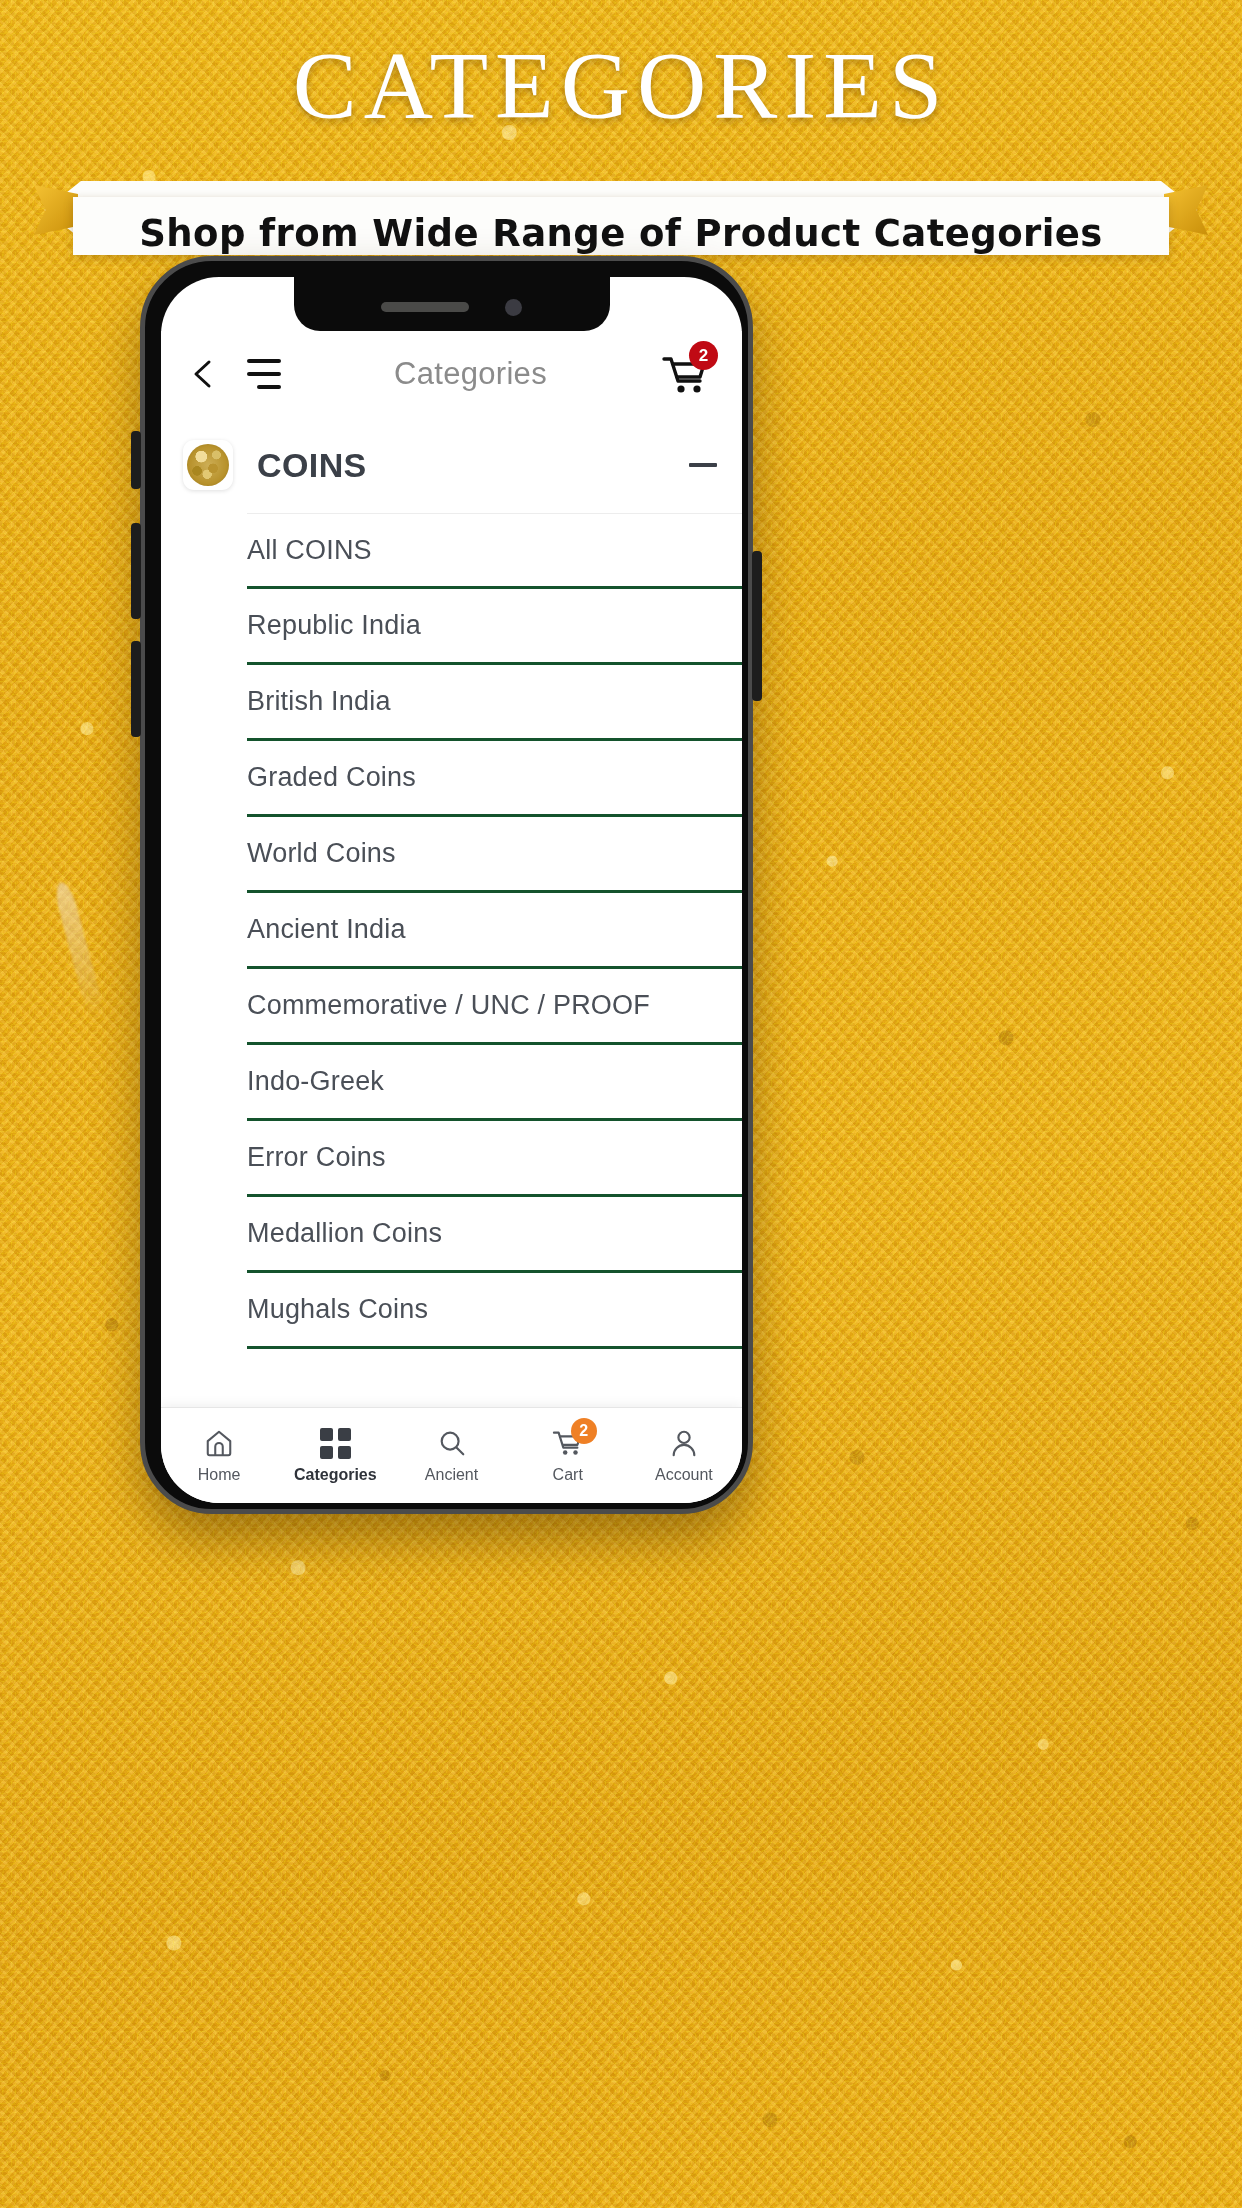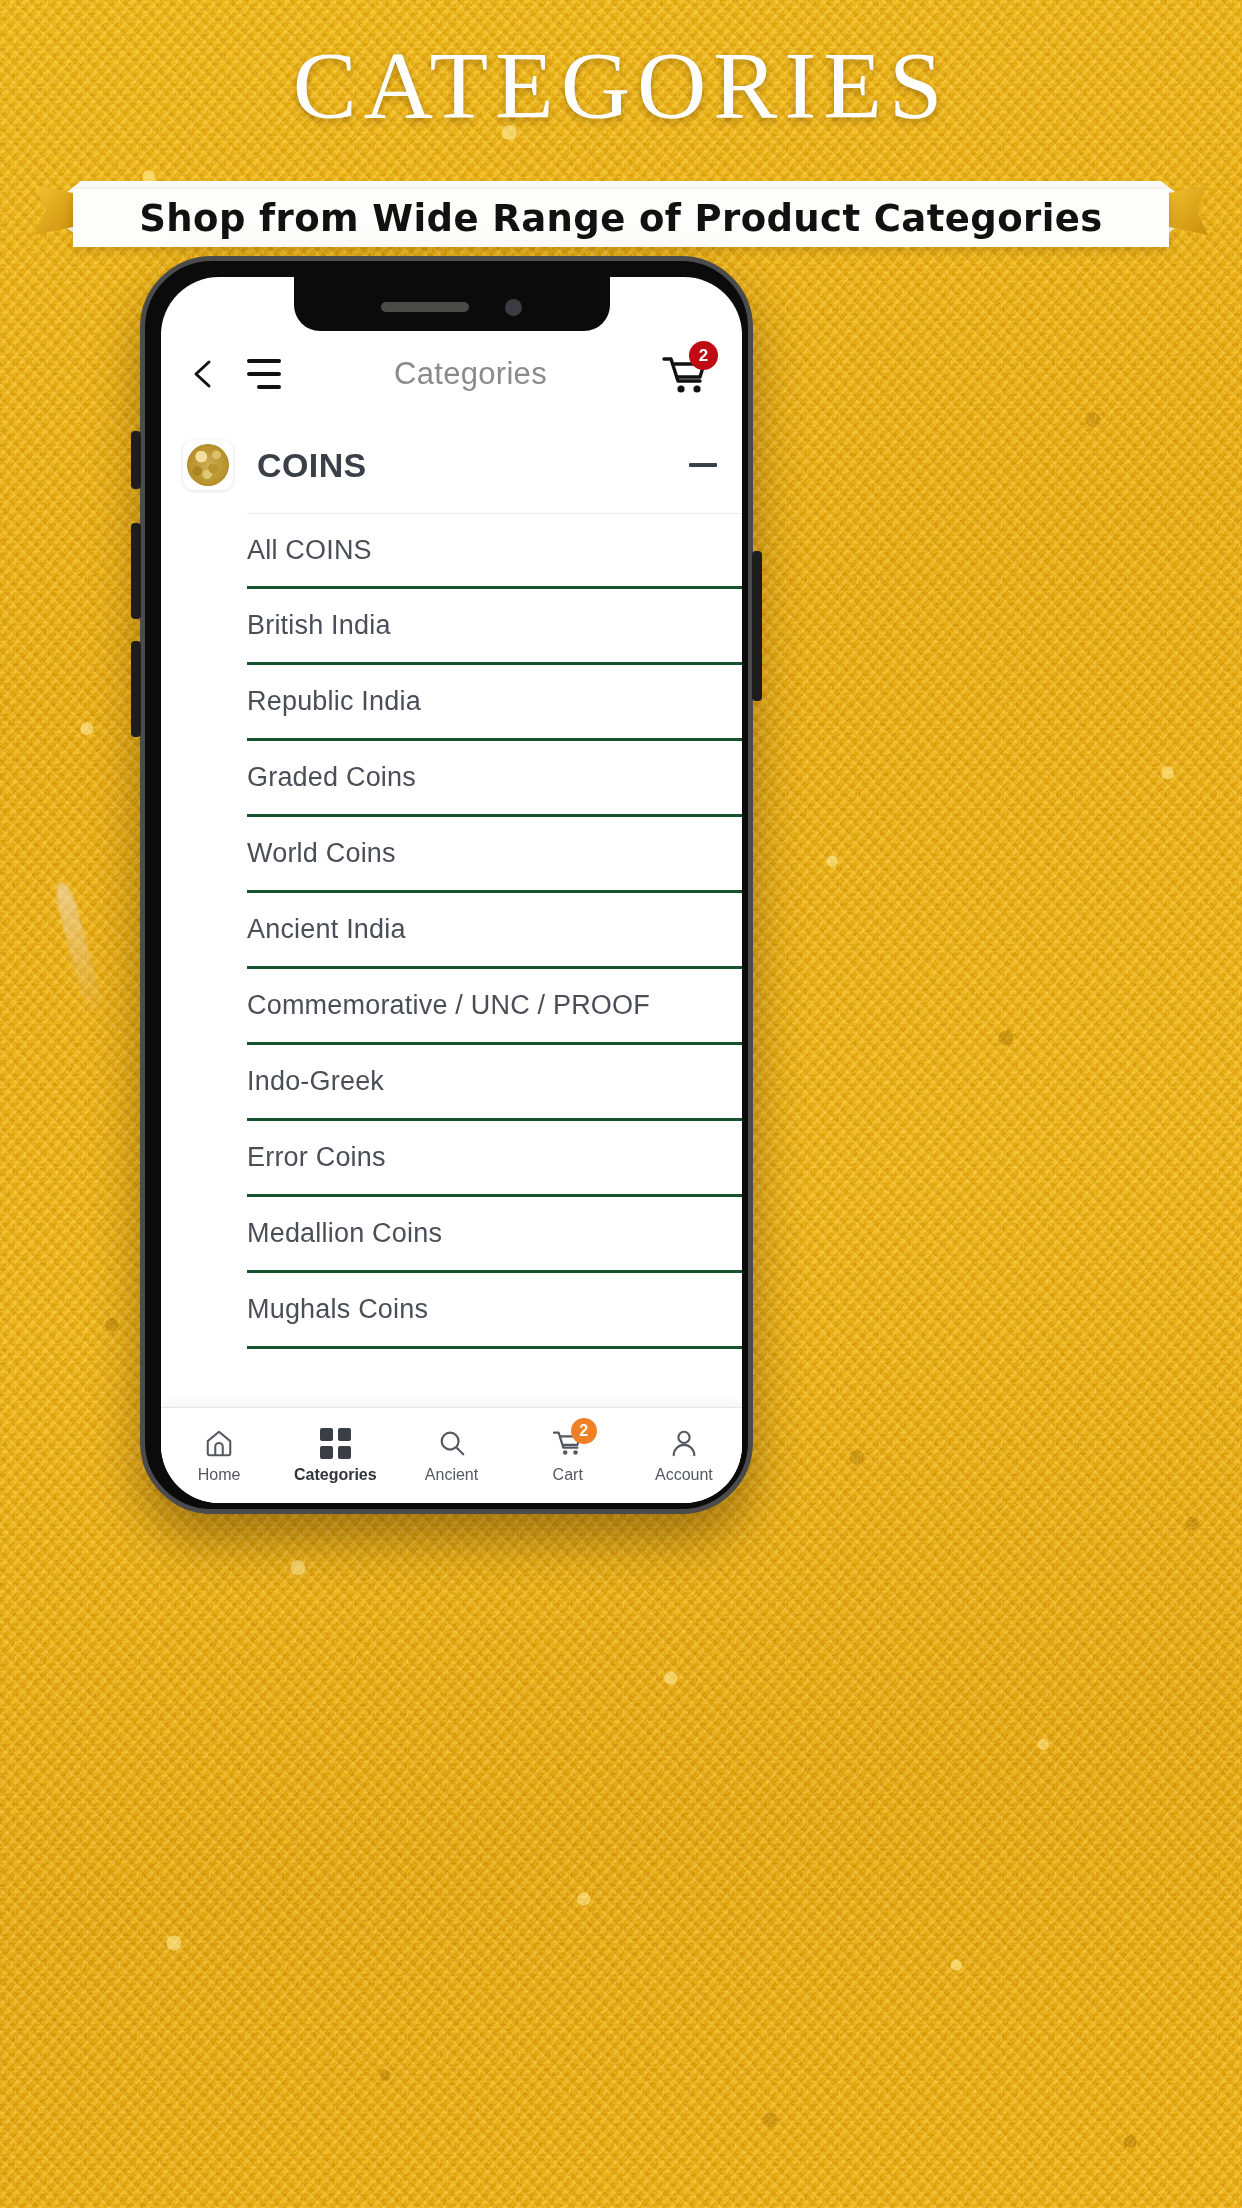--- a/index.html
+++ b/index.html
@@ -92,24 +92,24 @@
     position: absolute;
     left: 0; top: 0;
     width: 100%; height: 100%;
     background: #fdfdfb;
     clip-path: polygon(0 0, 4.0% 0, 0.9% 50%, 4.0% 100%, 0 100%,
                        100% 100%, 96.0% 100%, 99.1% 50%, 96.0% 0, 100% 0);
     box-shadow: 0 3px 9px rgba(110,70,0,0.35);
   }
   .ribbon-inner {
     position: absolute;
-    left: 3.3%; top: 8px;
+    left: 3.3%; top: 16px;
     width: 93.4%; height: 100%;
     background: #fdfdfb;
-    display: flex; align-items: center; justify-content: center;
+    display: flex; align-items: flex-end; justify-content: center;
     box-shadow: 0 3px 9px rgba(110,70,0,0.30);
   }
   #ribbon-text {
     font-family: "DejaVu Sans", sans-serif;
     font-weight: bold;
     font-size: 37px;
     letter-spacing: 0.4px;
     color: #111111;
     white-space: nowrap;
   }
@@ -344,22 +344,22 @@
           <div class="coin-img"></div>
         </div>
         <div class="cat-name">COINS</div>
         <div class="toggle-icon">
             <span class="h"></span>
           </div>
       </div>
 
       <div class="sub-list">
         <div class="sub-item">All COINS</div>
+        <div class="sub-item">Republic India</div>
         <div class="sub-item">British India</div>
-        <div class="sub-item">Republic India</div>
         <div class="sub-item">Graded Coins</div>
         <div class="sub-item">World Coins</div>
         <div class="sub-item">Ancient India</div>
         <div class="sub-item">Commemorative / UNC / PROOF</div>
         <div class="sub-item">Indo-Greek</div>
         <div class="sub-item">Error Coins</div>
         <div class="sub-item">Medallion Coins</div>
         <div class="sub-item">Mughals Coins</div>
 
       </div>

